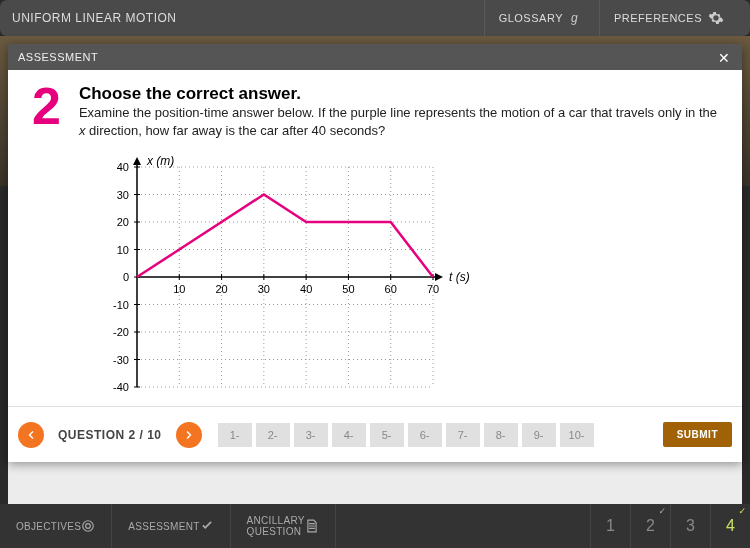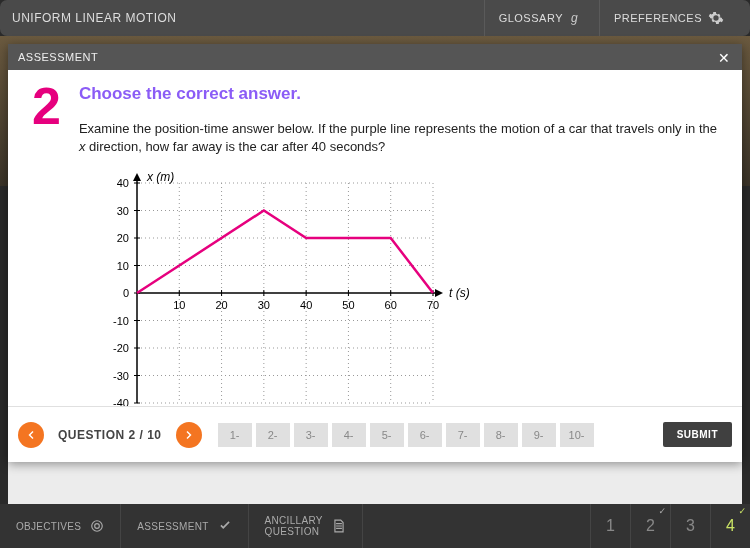--- a/index.html
+++ b/index.html
@@ -15,37 +15,37 @@
 
 .modal { position: absolute; left: 8px; right: 8px; top: 44px; bottom: 86px; background: #fff; display: flex; flex-direction: column; z-index: 2; box-shadow: 0 2px 10px rgba(0,0,0,0.4); }
 .modal-header { height: 26px; background: #555; color: #eee; display: flex; align-items: center; padding: 0 10px; font-size: 11px; letter-spacing: 0.5px; }
 .modal-header-title { flex: 1; }
 .close-icon { width: 14px; height: 14px; cursor: pointer; }
 .close-icon::before { content: "✕"; color: #fff; font-size: 14px; }
 
 .modal-body { flex: 1; display: flex; padding: 14px 24px; gap: 18px; overflow: hidden; }
 .qnum { font-size: 52px; font-weight: 900; color: #e6007e; line-height: 1; margin-top: -4px; }
 .qcontent { flex: 1; }
-.qtitle { font-size: 17px; font-weight: 700; margin-bottom: 16px; color: #8b5cf6; }
+.qtitle { font-size: 17px; font-weight: 700; margin-bottom: 0; color: #000000; }
 .qtext { font-size: 13px; color: #222; line-height: 1.35; margin-bottom: 12px; }
 .qtext .ital { font-style: italic; }
 
 .chart-wrap { padding-left: 4px; }
 svg.chart { display: block; }
 
 .modal-footer { height: 56px; border-top: 1px solid #e0e0e0; display: flex; align-items: center; padding: 0 10px; gap: 8px; }
 .circ-btn { width: 26px; height: 26px; border-radius: 50%; background: #f47521; display: flex; align-items: center; justify-content: center; cursor: pointer; }
 .circ-btn svg { width: 12px; height: 12px; fill: #fff; }
 .qlabel { font-size: 12px; font-weight: 600; color: #444; letter-spacing: 0.5px; margin: 0 6px; }
 .qnav { flex: 1; display: flex; gap: 4px; margin-left: 8px; }
 .qnav-item { background: #e0e0e0; color: #888; font-size: 11px; padding: 6px 0; width: 34px; text-align: center; cursor: pointer; }
-.submit-btn { background: #404040; color: #fff; font-size: 10px; font-weight: 600; padding: 7px 14px; cursor: pointer; letter-spacing: 0.5px; border-radius: 2px; }
+.submit-btn { background: #a16207; color: #fff; font-size: 10px; font-weight: 600; padding: 7px 14px; cursor: pointer; letter-spacing: 0.5px; border-radius: 2px; }
 
 .bottom-bar { position: absolute; left:0; right:0; bottom:0; height: 44px; background: #333; display: flex; align-items: stretch; color: #aaa; font-size: 10px; z-index: 3; }
-.bottom-tab { display: flex; align-items: center; gap: 9px; padding: 0 16px; border-right: 1px solid #444; cursor: pointer; letter-spacing: 0.3px; }
+.bottom-tab { display: flex; align-items: center; gap: 0; padding: 0 16px; border-right: 1px solid #444; cursor: pointer; letter-spacing: 0.3px; }
 .bottom-tab svg { width: 14px; height: 14px; fill: #aaa; }
 .bottom-tab.two-line { line-height: 1.1; }
 .bottom-spacer { flex: 1; }
 .bottom-num { width: 40px; display: flex; align-items: center; justify-content: center; font-size: 16px; color: #888; border-left: 1px solid #444; cursor: pointer; position: relative; }
 .bottom-num.active { color: #c9e265; }
 .bottom-num .tick { position: absolute; top: 2px; right: 4px; font-size: 9px; color: #aaa; }
 .bottom-num.active .tick { color: #c9e265; }
 .pager-strip { position:absolute; left:8px; right:8px; bottom:44px; height:42px; background:#ececec; z-index:1; }
 </style>
 </head>

